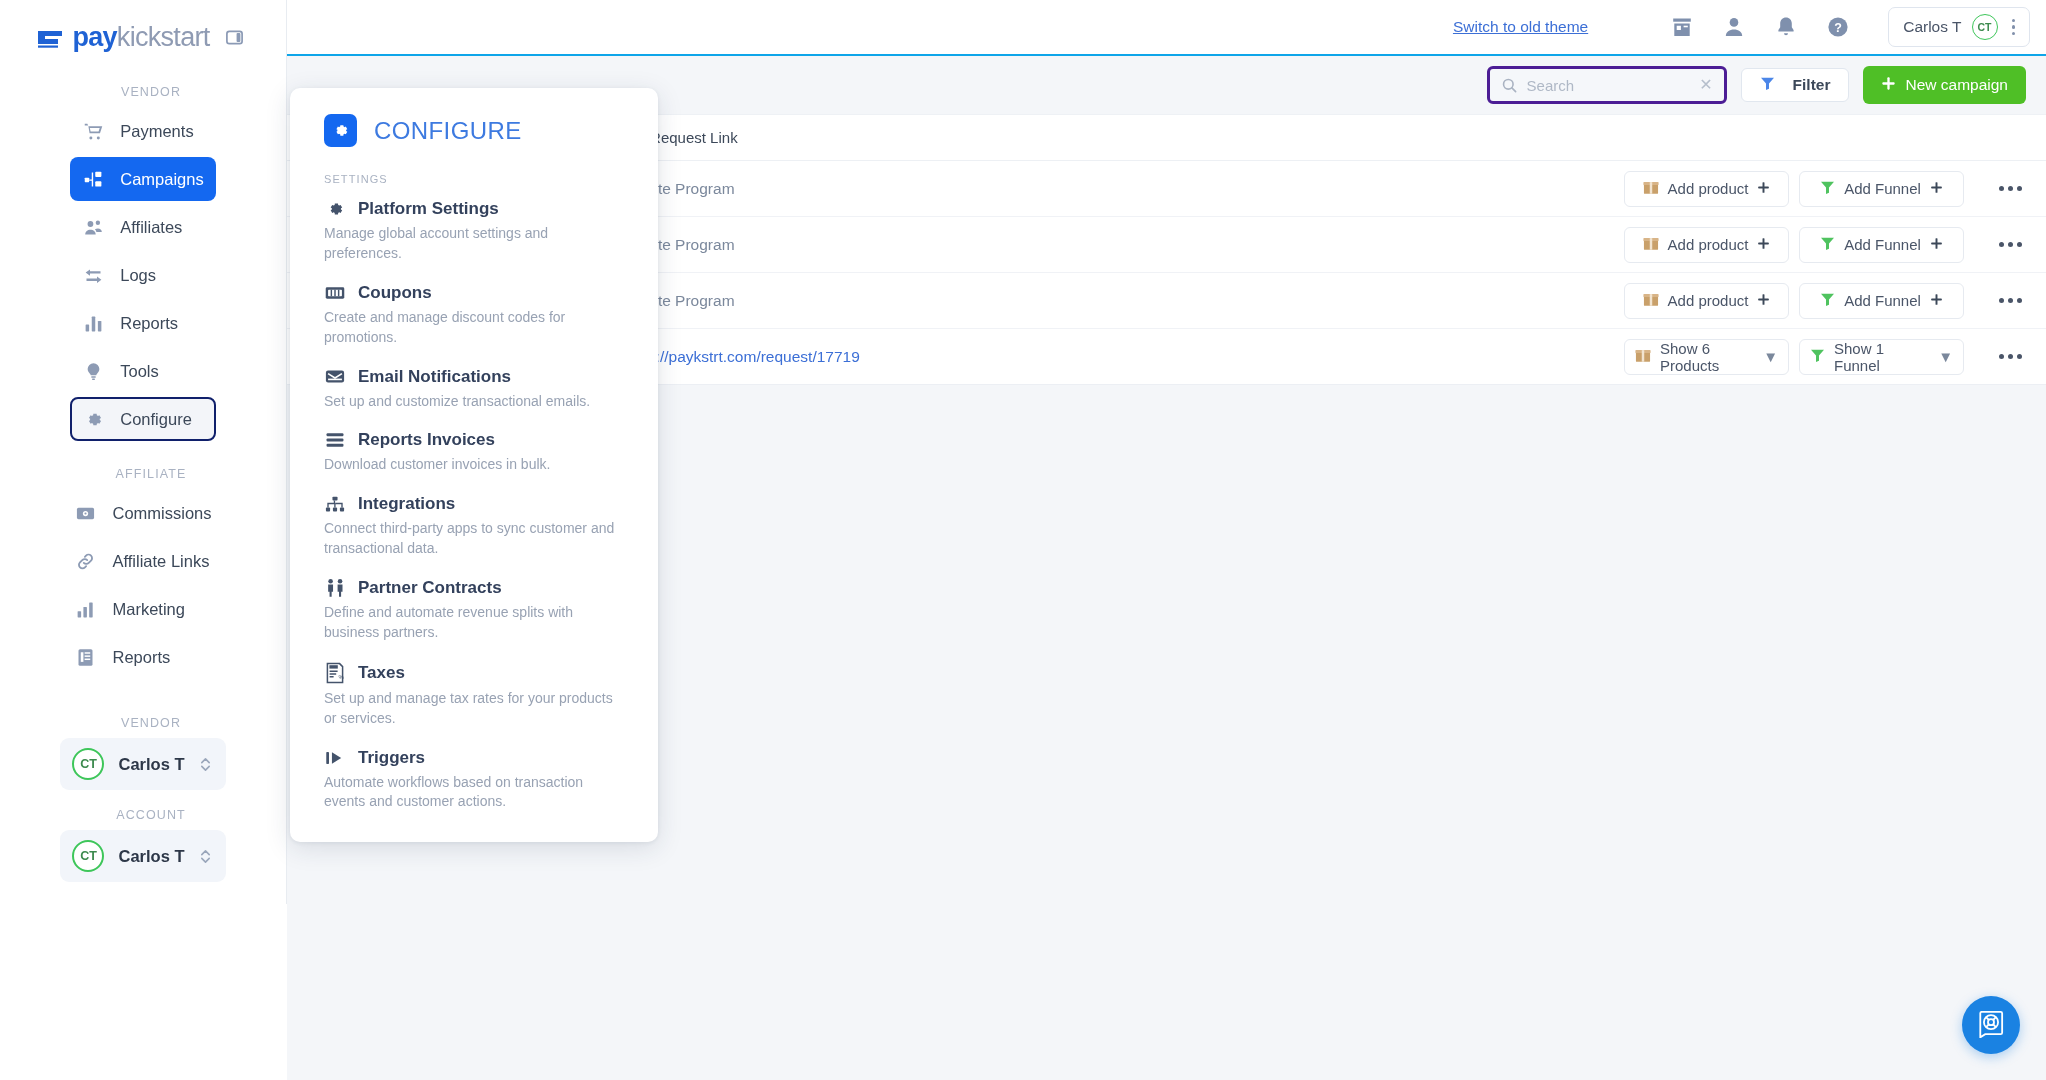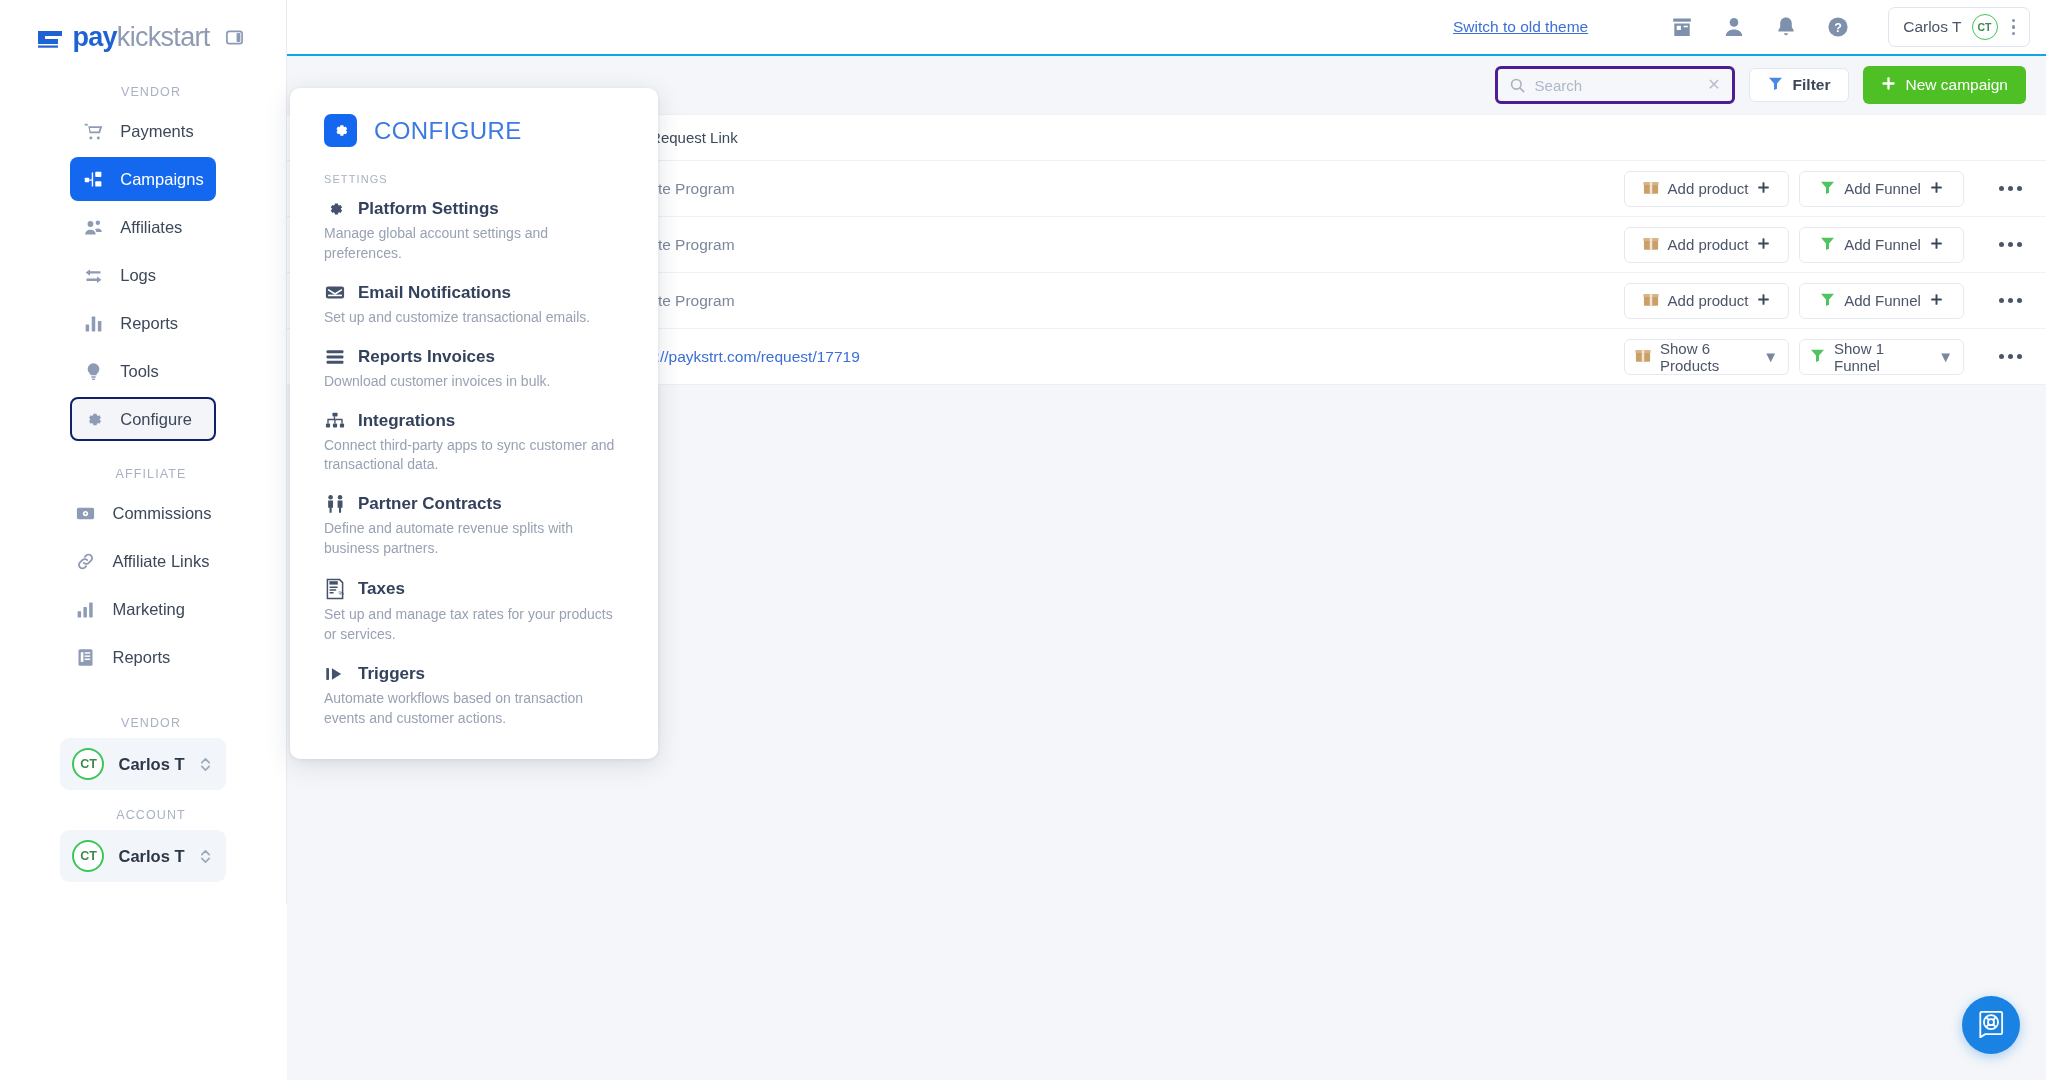--- a/index.html
+++ b/index.html
@@ -125,21 +125,21 @@
   }
   .search-box .sq { color: #aab3c2; display:flex; }
   .search-box input {
     border: none; outline: none; background: transparent; flex: 1;
     font-size: 15px; color: #5a6677; font-family: inherit; min-width:0;
   }
   .search-box input::placeholder { color: #afb8c6; }
   .search-clear { color: #b6bfcc; cursor: pointer; font-size: 16px; line-height: 1; }
   .btn-filter {
     height: 28px; background: #ffffff; border: 1px solid #e1e7ef; border-radius: 6px;
-    display: flex; align-items: center; gap: 10px; padding: 16px 18px;
+    display: flex; align-items: center; gap: 18px; padding: 16px 18px;
     font-size: 15.5px; font-weight: 700; color: #3c4859; cursor: pointer;
   }
   .btn-new {
     height: 38px; background: #4fbf26; border-radius: 6px; color: #fff;
     display: flex; align-items: center; gap: 9px; padding: 0 18px;
     font-size: 15.5px; cursor: pointer; border: none; font-family: inherit;
   }
 
   
   .table-card {
@@ -734,20 +734,35 @@
           <svg width="20" height="20" viewBox="0 0 24 24" fill="currentColor" aria-hidden="true">
               <path d="M12 8.3a3.7 3.7 0 1 0 0 7.4 3.7 3.7 0 0 0 0-7.4zm0 5.6a1.9 1.9 0 1 1 0-3.8 1.9 1.9 0 0 1 0 3.8z"></path>
               <path d="M20.6 13.6l-1.5-.9c.1-.5.1-1 0-1.5l1.5-.9-1.9-3.2-1.6.8c-.4-.3-.8-.6-1.3-.8l-.2-1.8h-3.8l-.2 1.8c-.5.2-.9.5-1.3.8l-1.6-.8-1.9 3.2 1.5.9c-.1.5-.1 1 0 1.5l-1.5.9 1.9 3.2 1.6-.8c.4.3.8.6 1.3.8l.2 1.8h3.8l.2-1.8c.5-.2.9-.5 1.3-.8l1.6.8 1.9-3.2z"></path>
             </svg>
         </span>
         <span class="fly-item-title">Platform Settings</span>
       </div>
       <div class="fly-item-desc">Manage global account settings and preferences.</div>
     </div>
 
+    <div class="fly-item">
+      <div class="fly-item-head">
+        <span class="fly-item-ic">
+          <svg width="20" height="16" viewBox="0 0 22 16" fill="currentColor" aria-hidden="true">
+              <rect x="0.8" y="1.6" width="20.4" height="12.8" rx="1.6"></rect>
+              <rect x="3.4" y="4.4" width="15.2" height="7.2" rx="0.8" fill="#fff"></rect>
+              <rect x="6.2" y="4.4" width="1.6" height="7.2"></rect>
+              <rect x="10.2" y="4.4" width="1.6" height="7.2"></rect>
+              <rect x="14.2" y="4.4" width="1.6" height="7.2"></rect>
+            </svg>
+        </span>
+        <span class="fly-item-title">Coupons</span>
+      </div>
+      <div class="fly-item-desc">Create and manage discount codes for promotions.</div>
+    </div>
 
     <div class="fly-item">
       <div class="fly-item-head">
         <span class="fly-item-ic">
           <svg width="20" height="19" viewBox="0 0 22 20" fill="currentColor" aria-hidden="true">
               <rect x="1" y="3.5" width="20" height="13" rx="2.4"></rect>
               <path d="M3.4 6.8 11 11.6l7.6-4.8" stroke="#fff" stroke-width="1.8" fill="none"></path>
               <rect x="3.4" y="12.3" width="15.2" height="1.8" fill="#fff"></rect>
             </svg>
         </span>

